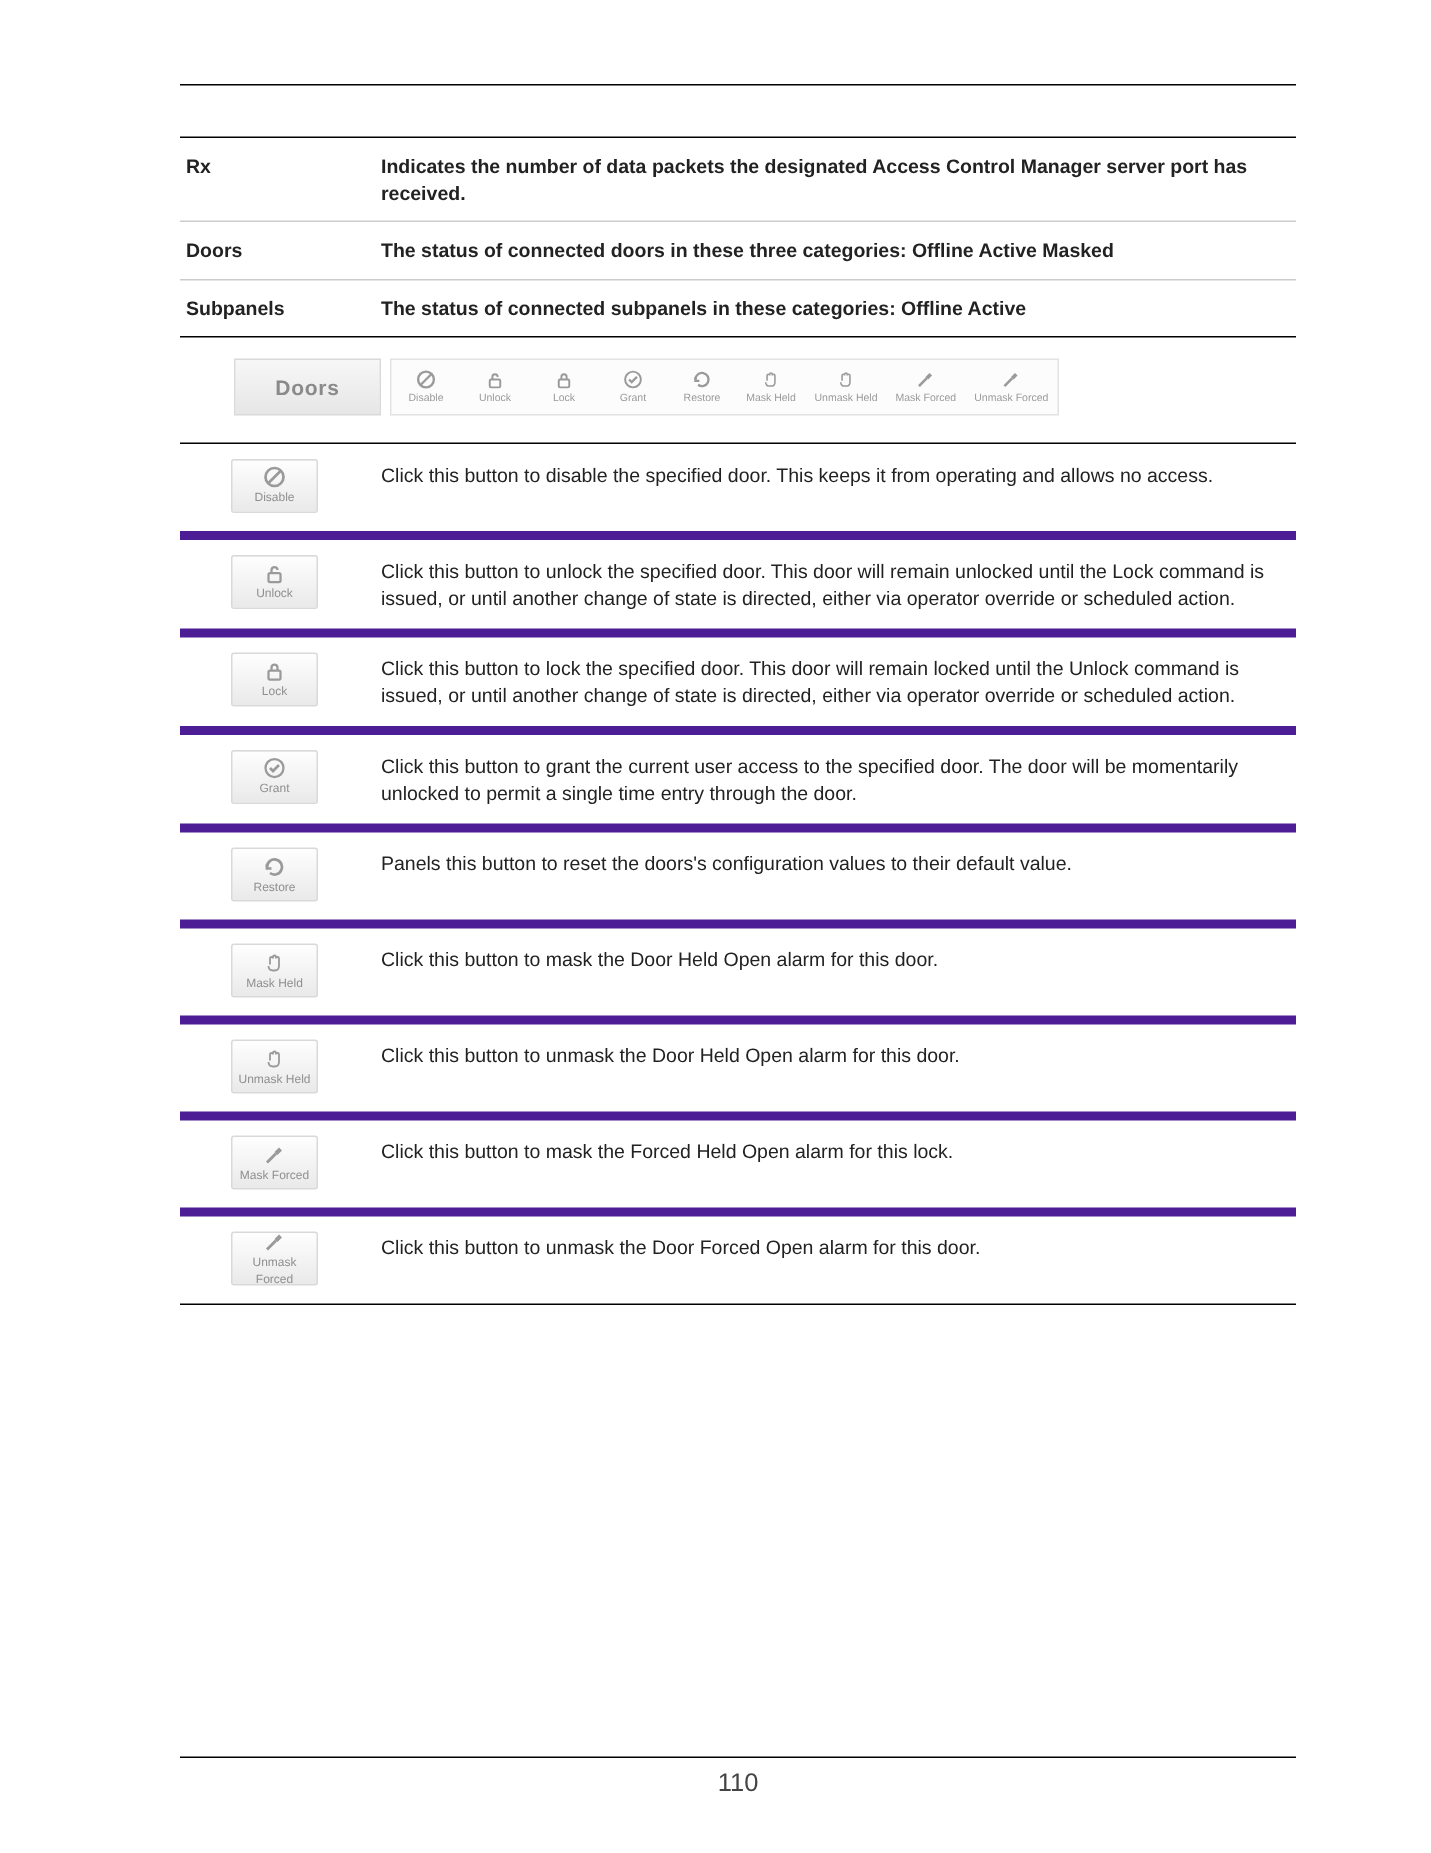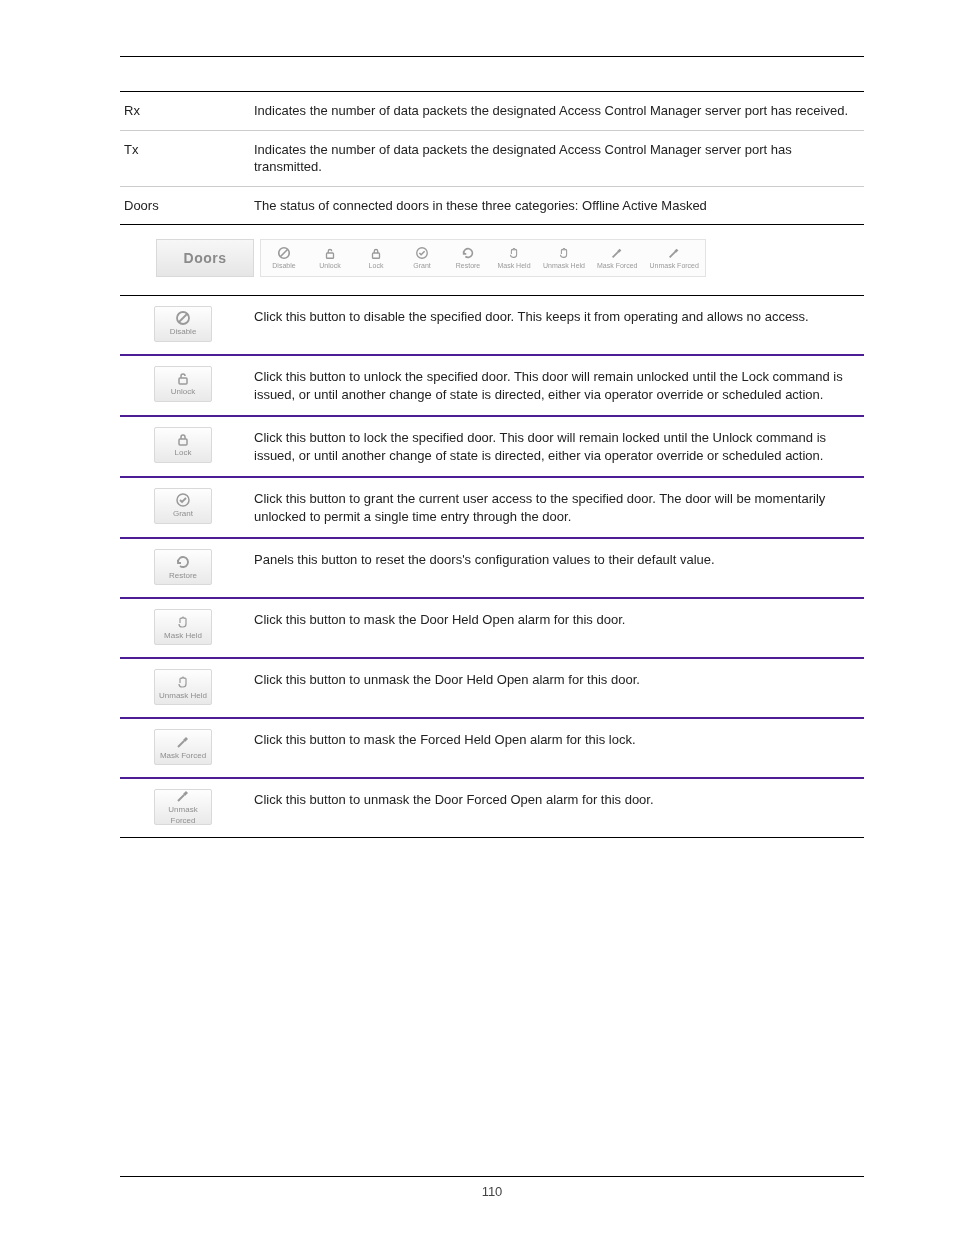--- a/index.html
+++ b/index.html
@@ -27,20 +27,21 @@
     width: 100%;
     border-collapse: collapse;
     border-top: 1px solid #000;
     border-bottom: 1px solid #000;
     margin-bottom: 14px;
   }
   .defn-table td {
     padding: 10px 8px 10px 4px;
     vertical-align: top;
     border-bottom: 1px solid #ccc;
+    font-weight: bold;
   }
   .defn-table tr:last-child td { border-bottom: none; }
   .defn-table td.term {
     width: 118px;
   }
 
   
   .toolbar-row {
     display: flex;
     align-items: stretch;
@@ -83,21 +84,21 @@
   
   .icon-table {
     width: 100%;
     border-collapse: collapse;
     border-top: 1px solid #000;
     border-bottom: 1px solid #000;
   }
   .icon-table td {
     padding: 12px 8px 12px 4px;
     vertical-align: top;
-    border-bottom: 2px solid #4c1d95;
+    border-bottom: 6px solid #4c1d95;
   }
   .icon-table tr:last-child td { border-bottom: none; }
   .icon-table td.ic-cell {
     width: 118px;
     text-align: center;
     padding-top: 10px;
   }
   .btn-tile {
     display: inline-flex;
     flex-direction: column;
@@ -119,21 +120,21 @@
     bottom: 34px;
     left: 120px;
     right: 90px;
   }
   .bottom-rule {
     border-top: 1px solid #000;
     margin-bottom: 6px;
   }
   .page-num {
     text-align: center;
-    font-size: 13px;
+    font-size: 17px;
     color: #444;
   }
 </style>
 </head>
 <body>
 
 <svg width="0" height="0" style="position:absolute">
   <defs>
     <g id="i-disable">
         <circle cx="8" cy="8" r="6" fill="none" stroke="#9a9a9a" stroke-width="1.8"></circle>
@@ -168,26 +169,26 @@
 <div class="page">
   <div class="top-rule"></div>
 
   <table class="defn-table">
     <tbody id="table1-body">
         <tr>
           <td class="term"><span>Rx</span></td>
           <td><span>Indicates the number of data packets the designated Access Control Manager server port has received.</span></td>
         </tr>
         <tr>
-          <td class="term"><span>Tx</span></td>
-          <td><span>Indicates the number of data packets the designated Access Control Manager server port has transmitted.</span></td>
-        </tr>
-        <tr>
           <td class="term"><span>Doors</span></td>
           <td><span>The status of connected doors in these three categories: Offline Active Masked</span></td>
+        </tr>
+        <tr>
+          <td class="term"><span>Subpanels</span></td>
+          <td><span>The status of connected subpanels in these categories: Offline Active</span></td>
         </tr>
       </tbody>
   </table>
 
   <div class="toolbar-row">
     <div class="doors-tile">
       <span>Doors</span>
     </div>
     <div class="toolbar-group" id="toolbar-group">
         <div class="toolbar-btn">

